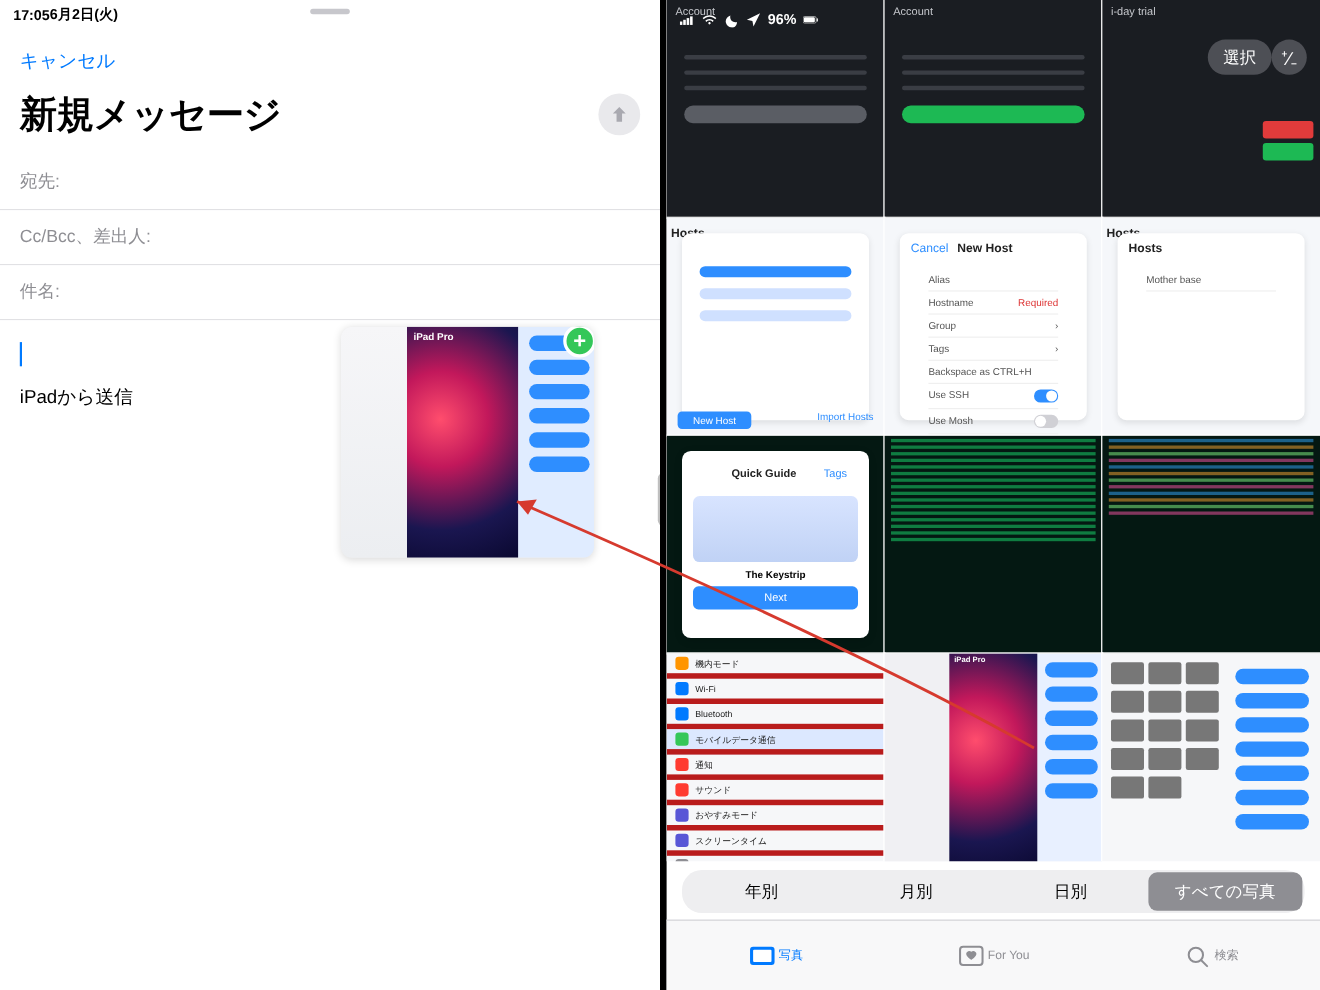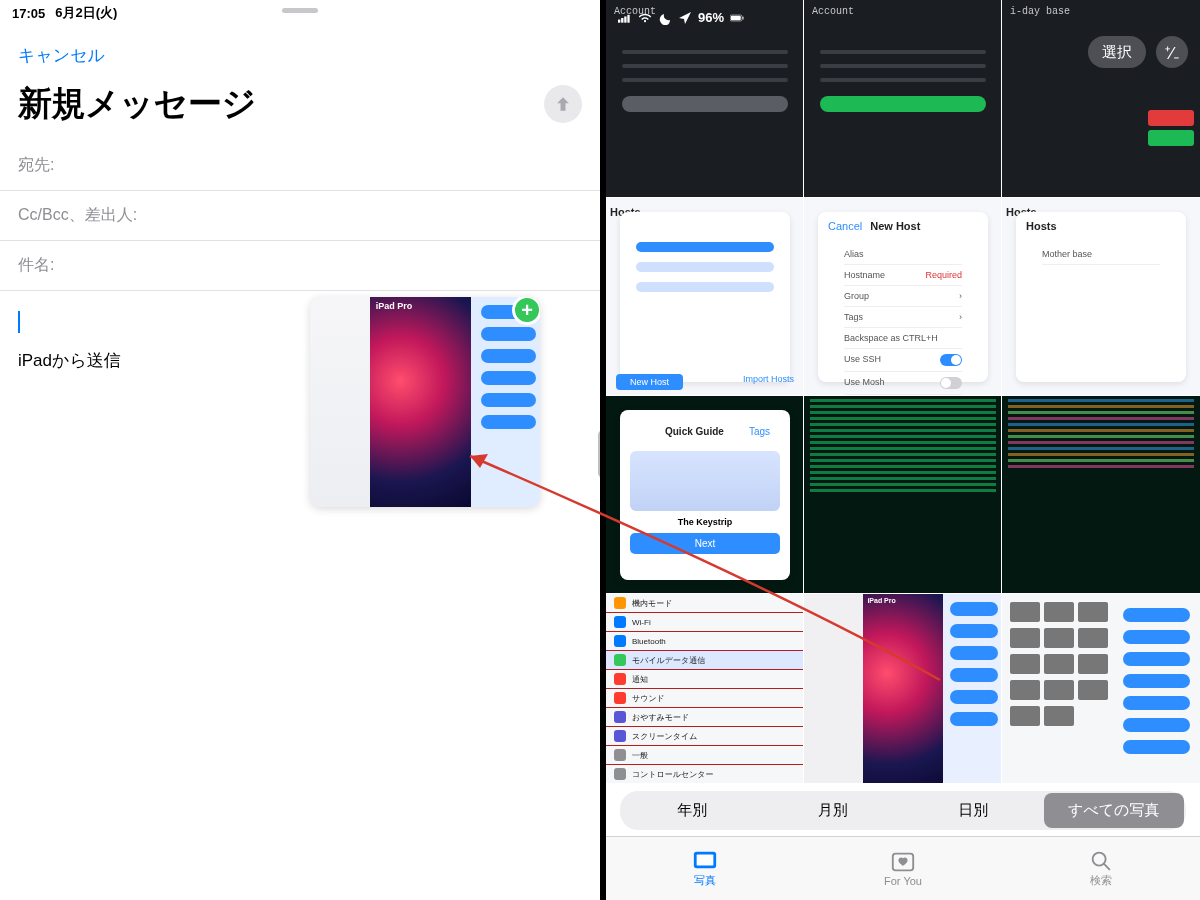--- a/index.html
+++ b/index.html
@@ -1,21 +1,21 @@
 <!DOCTYPE html>
 <html><head>
 <meta charset="utf-8">
 <style>
   * { margin:0; padding:0; box-sizing:border-box; font-family: -apple-system, "Hiragino Sans", sans-serif; }
   html,body { width:1200px; height:900px; overflow:hidden; background:#000; }
   #root { display:flex; width:1200px; height:900px; }
 
   
   .mail { width:600px; height:100%; background:#fff; position:relative; display:flex; flex-direction:column; }
-  .status-left { display:flex; align-items:center; gap:10px; padding:4px 12px 0; font-size:13px; font-weight:600; }
+  .status-left { display:flex; align-items:center; padding:4px 12px 0; font-size:13px; font-weight:600; }
   .grabber { position:absolute; top:8px; left:50%; transform:translateX(-50%); width:36px; height:5px; border-radius:3px; background:#c7c7cc; }
   .cancel { color:#007aff; font-size:17px; padding:22px 18px 4px; }
   .title-row { display:flex; align-items:center; justify-content:space-between; padding:10px 18px 14px; }
   .title { font-size:34px; font-weight:700; letter-spacing:-0.5px; }
   .sendbtn { width:38px; height:38px; border-radius:50%; background:#e9e9ec; display:flex; align-items:center; justify-content:center; color:#a9a9b0; }
   .sendbtn svg { width:20px; height:20px; }
   .field { border-bottom:1px solid #e1e1e4; padding:14px 18px; font-size:16px; color:#8e8e93; }
   .body { padding:20px 18px; position:relative; flex:1; }
   .caret { display:inline-block; width:2px; height:22px; background:#007aff; vertical-align:middle; margin-bottom:4px;}
   .sig { font-size:17px; color:#000; margin-top:12px; }
@@ -38,30 +38,30 @@
   
   .photos { width:594px; height:100%; background:#fff; display:flex; flex-direction:column; position:relative; }
   .grid { flex:1; overflow:hidden; position:relative; }
   .prow { display:flex; }
   .cell { flex:1; aspect-ratio:1/1; position:relative; outline:1px solid #fff; overflow:hidden; font-size:8px;}
   .row1 .cell { background:#1a1d22; }
   .overlay-top { position:absolute; top:0; left:0; right:0; padding:10px 12px; display:flex; align-items:center; justify-content:space-between; z-index:5; }
   .date-h { color:#fff; font-size:22px; font-weight:700; margin-left:40px;}
   .status-right { display:flex; align-items:center; gap:6px; color:#fff; font-size:13px; font-weight:600; }
   .status-right svg { width:14px; height:14px; fill:#fff; }
-  .controls { position:absolute; top:36px; right:12px; display:flex; gap:10px; z-index:5;}
+  .controls { position:absolute; top:36px; right:12px; display:flex; z-index:5;}
   .pill { background:rgba(120,120,128,.55); color:#fff; border-radius:16px; height:32px; display:flex; align-items:center; justify-content:center; padding:0 14px; font-size:15px;}
   .circ { width:32px; padding:0; border-radius:50%; font-size:17px; font-weight:300;}
 
   
   .r1form{position:absolute; left:8%; right:8%; top:20%;}
   .r1line{height:4px; background:#3a3d44; margin:10px 0; border-radius:2px;}
   .r1btn{height:16px; background:#5a5d64; border-radius:8px; margin-top:14px;}
   .r1btn.g{background:#1db954;}
-  .r1lbl{position:absolute; top:6px; left:8px; color:#c5c7cc; font-size:10px;font-family:Liberation Mono, monospace;}
+  .r1lbl{position:absolute; top:6px; left:8px; color:#c5c7cc; font-size:10px;}
   .r1c3{color:#bfc3c8;}
   .r1c3 .slab{position:absolute; right:6px; height:16px; width:46px; border-radius:3px;}
   .sl1{top:110px; background:#e13b3b;}
   .sl2{top:130px; background:#1db954;}
 
   
   .row2 .cell{background:#f5f7fa;}
   .panel{position:absolute; inset:14px; background:#fff; border-radius:8px; box-shadow:0 2px 6px rgba(0,0,0,.1);}
   .p-h{padding:8px 10px; font-size:11px; font-weight:700; color:#222;}
   .p-h .done{float:right; color:#2e8eff; font-weight:500;}
@@ -82,38 +82,38 @@
   .termline{height:3px; background:#18c060; margin:3px 6px; opacity:.6;}
   .guide{background:#fff;}
   .gpanel{position:absolute; inset:14px; background:#fff; border-radius:8px; box-shadow:0 2px 8px rgba(0,0,0,.12); padding:8px 10px; text-align:center;}
   .gimg{height:60px; background:linear-gradient(#d8e4ff,#c0d2f5); border-radius:6px; margin:6px 0;}
   .gbtn{background:#2e8eff; color:#fff; font-size:10px; padding:5px; border-radius:5px; margin-top:6px;}
   .r3c3{background:#0d0d10;}
   .r3c3 .cl{height:3px; margin:3px 6px; opacity:.5;}
 
   
   .row4 .cell{background:#f6f7f9;}
-  .settings .srow{display:flex; align-items:center; gap:6px; padding:3px 8px; font-size:8px; color:#222; border-bottom:1px solid #b91c1c;}
+  .settings .srow{display:flex; align-items:center; gap:6px; padding:3px 8px; font-size:8px; color:#222; border-bottom:5px solid #b91c1c;}
   .sicon{width:12px; height:12px; border-radius:3px;}
   .msgthumb{display:flex;}
   .mt-a{width:30%; background:#f0f0f3;}
   .mt-b{width:40%; background:radial-gradient(circle at 30% 40%, #ff4d6d 0%, #c2185b 30%, #1a1650 70%, #0a0830 100%); position:relative;}
   .mt-b:before{content:"iPad Pro"; position:absolute; top:3px; left:4px; font-size:7px; color:#fff; font-weight:600;}
   .mt-c{width:30%; background:#e8f0ff;}
   .tile{width:30px; height:20px; background:#777; border-radius:2px; display:inline-block; margin:2px;}
 
   
   .segwrap { padding:8px 14px 6px; }
   .seg { background:#eeeef0; border-radius:18px; display:flex; padding:2px; }
   .seg > div { flex:1; text-align:center; font-size:15px; padding:8px 0; color:#000; border-radius:8px;}
   .seg > div.sel { background:#8e8e93; color:#fff; }
 
   
   .tabbar { height:64px; border-top:1px solid #d0d0d5; display:flex; background:#f8f8f9; }
-  .tab { flex:1; display:flex; flex-direction:column; align-items:center; justify-content:center; gap:2px; font-size:11px; color:#8e8e93; }
+  .tab { flex:1; display:flex; flex-direction:row; align-items:center; justify-content:center; gap:2px; font-size:11px; color:#8e8e93; }
   .tab.sel { color:#007aff; }
   .tab svg { width:26px; height:22px; }
 </style>
 </head>
 <body>
 
 <div id="root">
 
   <div class="mail">
     <div class="status-left">
@@ -212,21 +212,21 @@
         <div class="cell">
           <span class="r1lbl">Account</span>
           <div class="r1form">
               <div class="r1line"></div>
               <div class="r1line"></div>
               <div class="r1line"></div>
               <div class="r1btn g"></div>
             </div>
         </div>
         <div class="cell r1c3">
-          <span class="r1lbl">i-day base</span>
+          <span class="r1lbl">i-day trial</span>
           <div class="slab sl1"></div>
             <div class="slab sl2"></div>
         </div>
       </div>
 
       <div class="prow row2">
         <div class="cell">
           <div class="hosts-side">Hosts</div>
           <div class="panel">
             <div style="padding:20px 16px">

